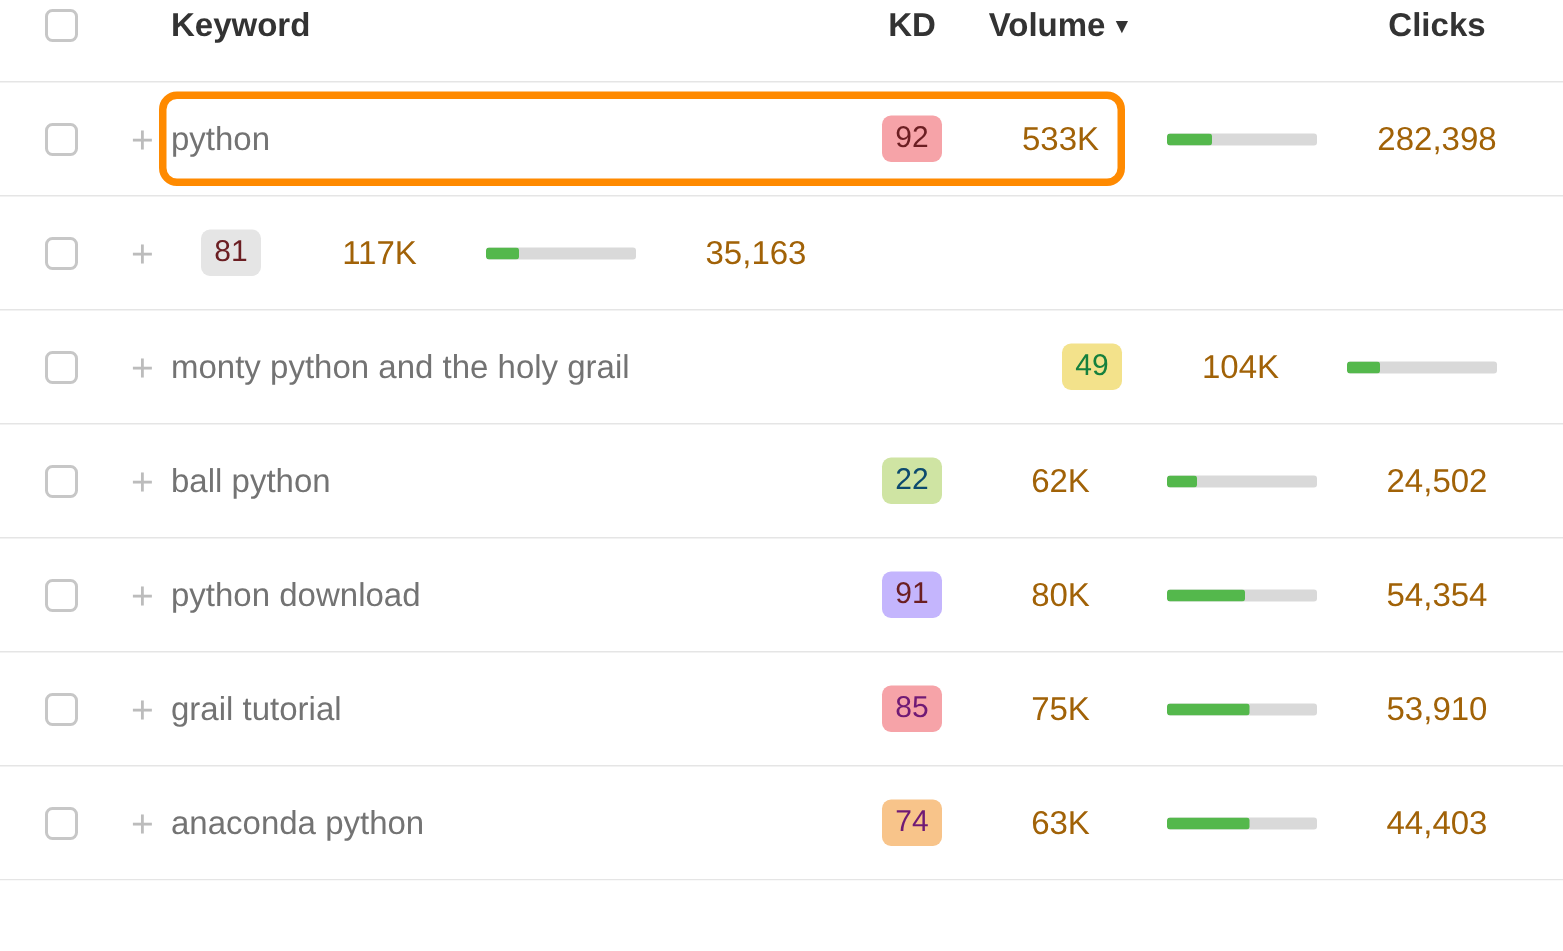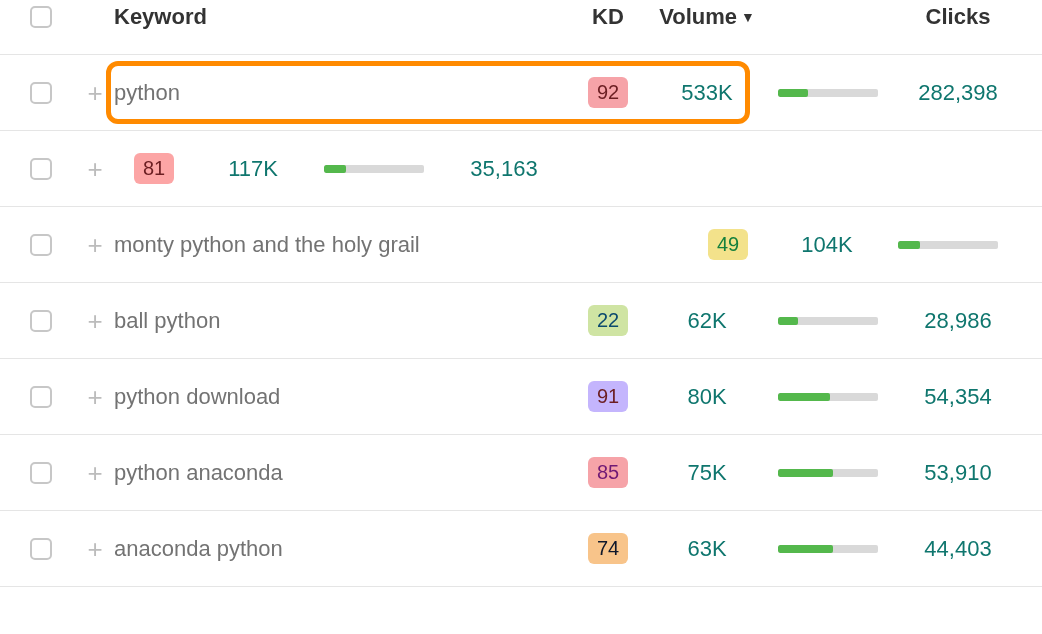--- a/index.html
+++ b/index.html
@@ -55,21 +55,21 @@
   }
   .kd-badge {
     display: inline-block;
     min-width: 40px;
     padding: 4px 8px;
     border-radius: 6px;
     font-weight: 500;
     font-size: 20px;
     text-align: center;
   }
-  .volume-text, .clicks-text { color: #0f766e; }
+  .volume-text, .clicks-text { color: #a16207; }
   .bar-track {
     width: 100px; height: 8px;
     background: #d9d9d9;
     border-radius: 2px;
     overflow: hidden;
   }
   .bar-fill {
     height: 100%;
     background: #54b84c;
     border-radius: 2px;
@@ -139,21 +139,21 @@
     <div class="highlight-box"></div>
   </div>
       <div class="row">
     <div class="col-check">
       <div class="checkbox"></div>
     </div>
     <div class="col-expand">
       <span class="expand-icon">+</span>
     </div>
     <div class="col-kd">
-      <span class="kd-badge" style="background:#fca5a5;color:#6b1e22">81</span>
+      <span class="kd-badge" style="background:#e5e5e5;color:#6b1e22">81</span>
     </div>
     <div class="col-volume">
       <span class="volume-text">117K</span>
     </div>
     <div class="col-bar">
       <div class="bar-track">
         <div class="bar-fill" style="width:22%"></div>
       </div>
     </div>
     <div class="col-clicks">
@@ -199,21 +199,21 @@
     </div>
     <div class="col-volume">
       <span class="volume-text">62K</span>
     </div>
     <div class="col-bar">
       <div class="bar-track">
         <div class="bar-fill" style="width:20%"></div>
       </div>
     </div>
     <div class="col-clicks">
-      <span class="clicks-text">28,986</span>
+      <span class="clicks-text">24,502</span>
     </div>
 
   </div>
       <div class="row">
     <div class="col-check">
       <div class="checkbox"></div>
     </div>
     <div class="col-expand">
       <span class="expand-icon">+</span>
     </div>
@@ -237,21 +237,21 @@
 
   </div>
       <div class="row">
     <div class="col-check">
       <div class="checkbox"></div>
     </div>
     <div class="col-expand">
       <span class="expand-icon">+</span>
     </div>
     <div class="col-keyword">
-      <a class="keyword-link">python anaconda</a>
+      <a class="keyword-link">grail tutorial</a>
     </div>
     <div class="col-kd">
       <span class="kd-badge" style="background:#f6a3a8;color:#701a75">85</span>
     </div>
     <div class="col-volume">
       <span class="volume-text">75K</span>
     </div>
     <div class="col-bar">
       <div class="bar-track">
         <div class="bar-fill" style="width:55%"></div>
@@ -266,21 +266,21 @@
     <div class="col-check">
       <div class="checkbox"></div>
     </div>
     <div class="col-expand">
       <span class="expand-icon">+</span>
     </div>
     <div class="col-keyword">
       <a class="keyword-link">anaconda python</a>
     </div>
     <div class="col-kd">
-      <span class="kd-badge" style="background:#f8c48a;color:#0f172a">74</span>
+      <span class="kd-badge" style="background:#f8c48a;color:#701a75">74</span>
     </div>
     <div class="col-volume">
       <span class="volume-text">63K</span>
     </div>
     <div class="col-bar">
       <div class="bar-track">
         <div class="bar-fill" style="width:55%"></div>
       </div>
     </div>
     <div class="col-clicks">

